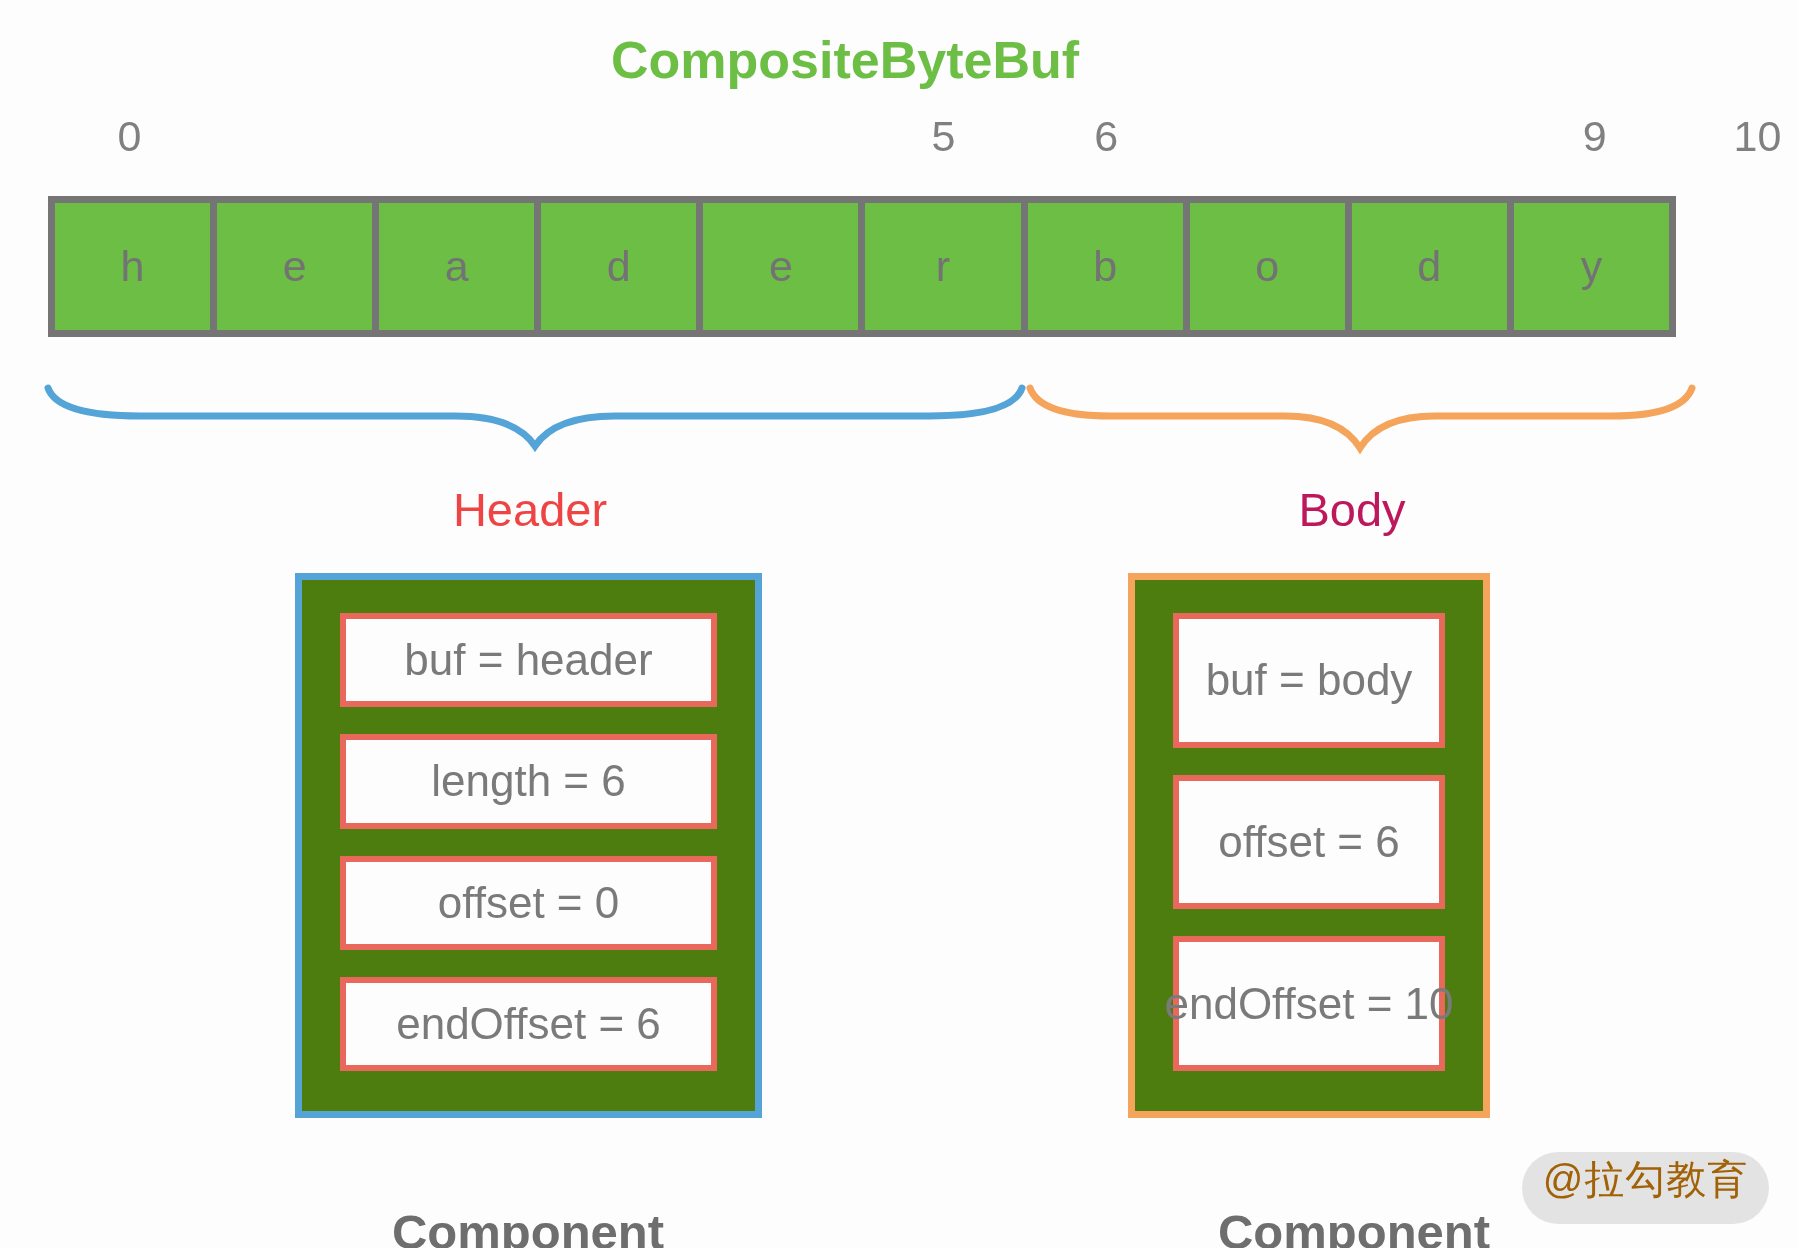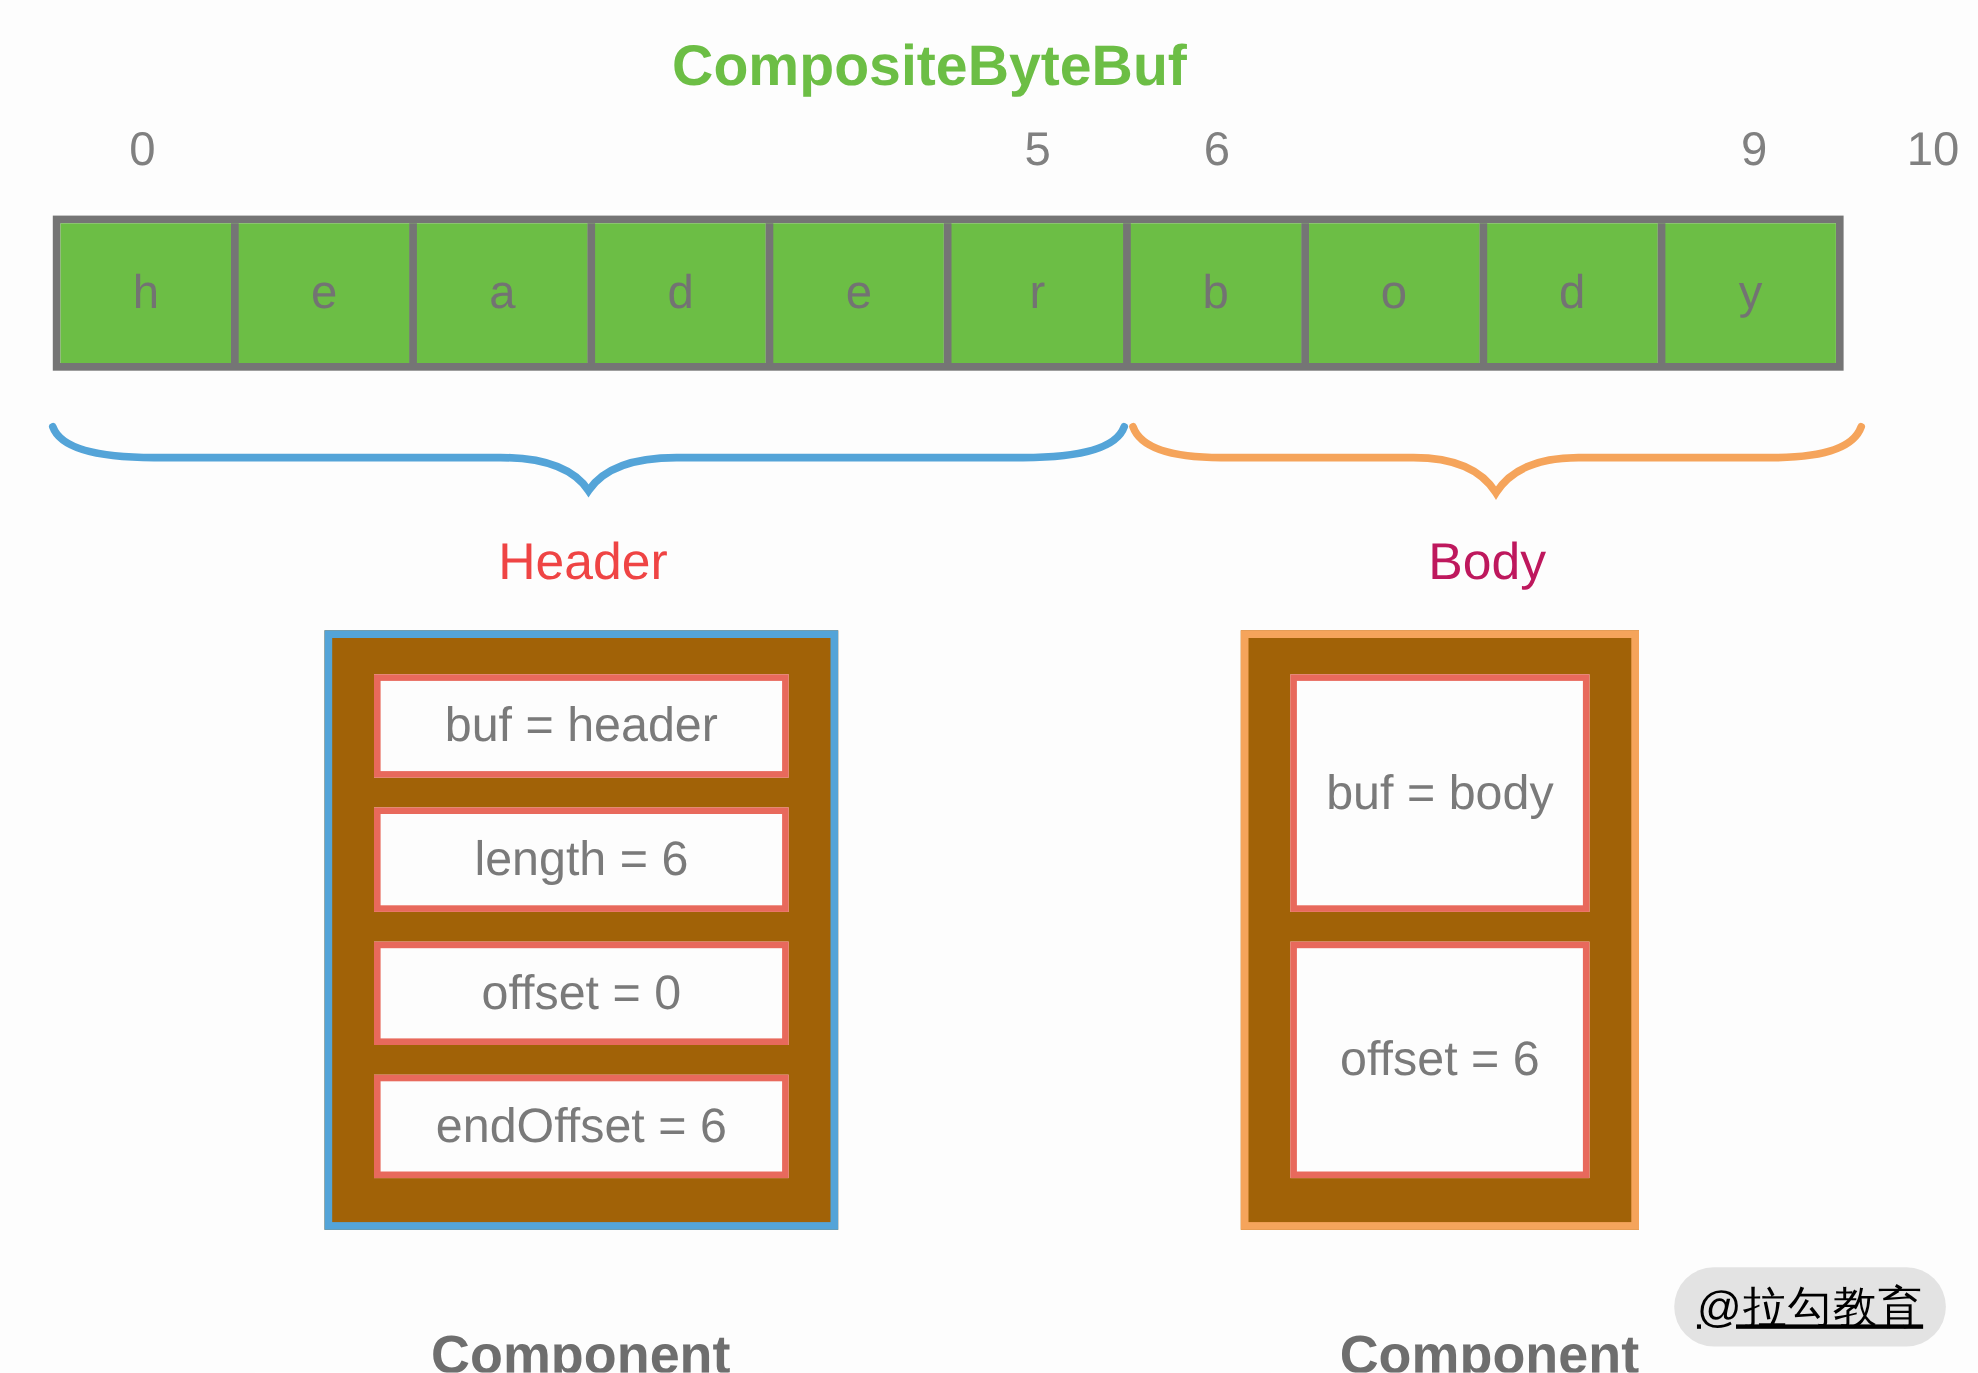--- a/index.html
+++ b/index.html
@@ -45,21 +45,21 @@
   .sec-label{
     position:absolute;top:482px;transform:translateX(-50%);
     font-size:47px;font-weight:400;white-space:nowrap;
   }
   .sec-label.blue{color:#ef4444;left:530px;}
   .sec-label.orange{color:#be185d;left:1352px;}
   
   .comp-box{
     position:absolute;top:573px;height:545px;
     box-sizing:border-box;
-    background:#a16207;
+    background:#4d7c0f;
     display:flex;flex-direction:column;
     padding:33px 38px 40px 38px;
     gap:27px;
   }
   .comp-box.blue{left:295px;width:467px;border:7px solid #54a4d8;}
   .comp-box.orange{left:1128px;width:362px;border:7px solid #f5a45b;justify-content:space-between;}
   .field{
     flex:1 1 0;
     box-sizing:border-box;
     border:6px solid #e8695c;
@@ -72,22 +72,22 @@
   .caption{
     position:absolute;top:1204px;transform:translateX(-50%);
     font-size:49px;font-weight:700;color:#6e6e6e;white-space:nowrap;
   }
   .caption.left{left:528px;}
   .caption.right{left:1354px;}
   
   .watermark{
     position:absolute;left:1522px;top:1152px;width:247px;height:72px;
     background:#e3e3e3;border-radius:36px;
-    display:flex;align-items:center;justify-content:center;
-    font-size:40px;color:#000000;letter-spacing:1px;text-decoration:underline;
+    display:flex;align-items:flex-start;justify-content:center;
+    font-size:40px;color:#a16207;letter-spacing:1px;
   }
 </style>
 </head>
 <body>
 
 <div class="stage">
 
   <div class="title">CompositeByteBuf</div>
 
   <div class="idx-wrap">
@@ -121,20 +121,21 @@
 
   <div class="comp-box blue">
       <div class="field">buf = header</div>
       <div class="field">length = 6</div>
       <div class="field">offset = 0</div>
       <div class="field">endOffset = 6</div>
     </div>
   <div class="comp-box orange">
       <div class="field">buf = body</div>
       <div class="field">offset = 6</div>
+      <div class="field">endOffset = 10</div>
     </div>
 
   <div class="caption left">Component</div>
   <div class="caption right">Component</div>
 
   <div class="watermark">
     <span>@拉勾教育</span>
   </div>
 
 </div>

